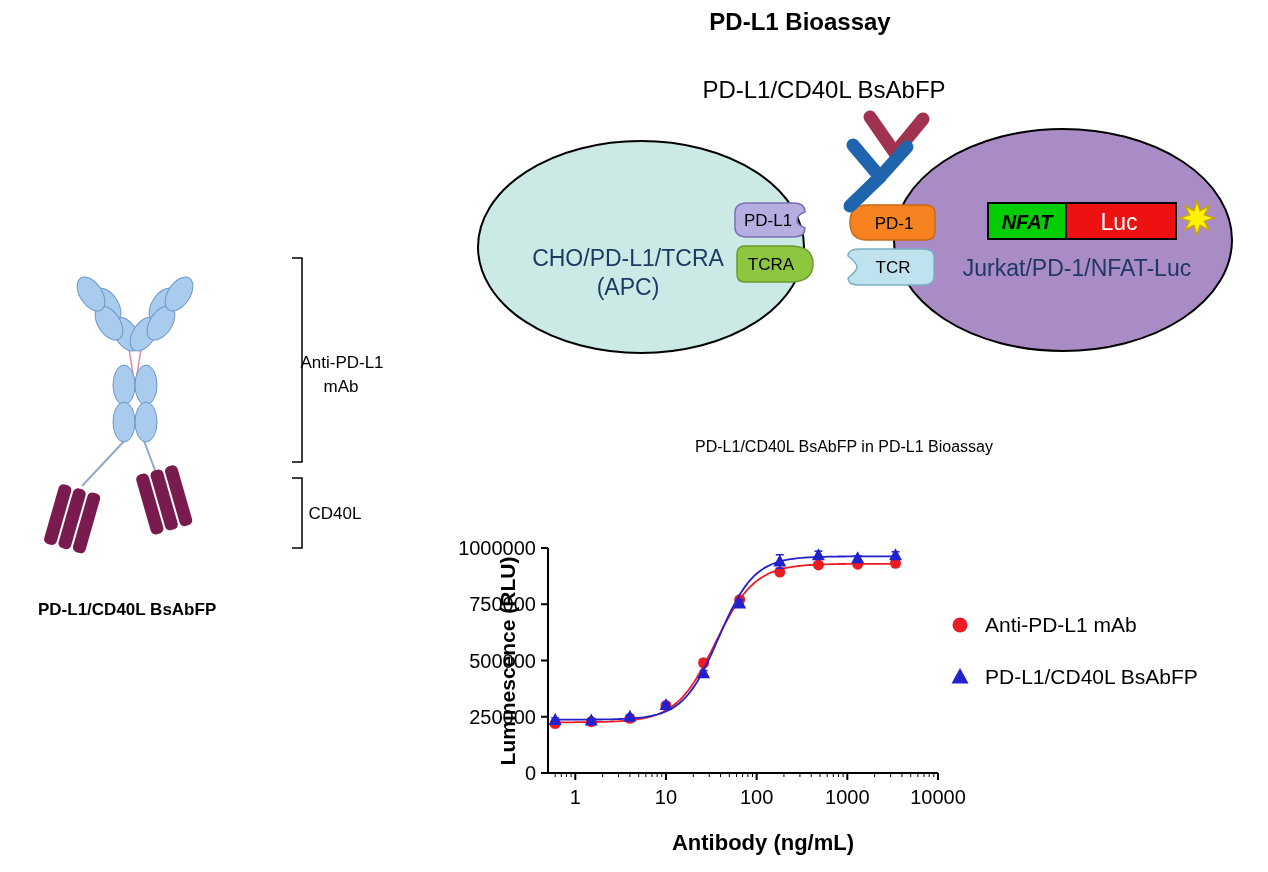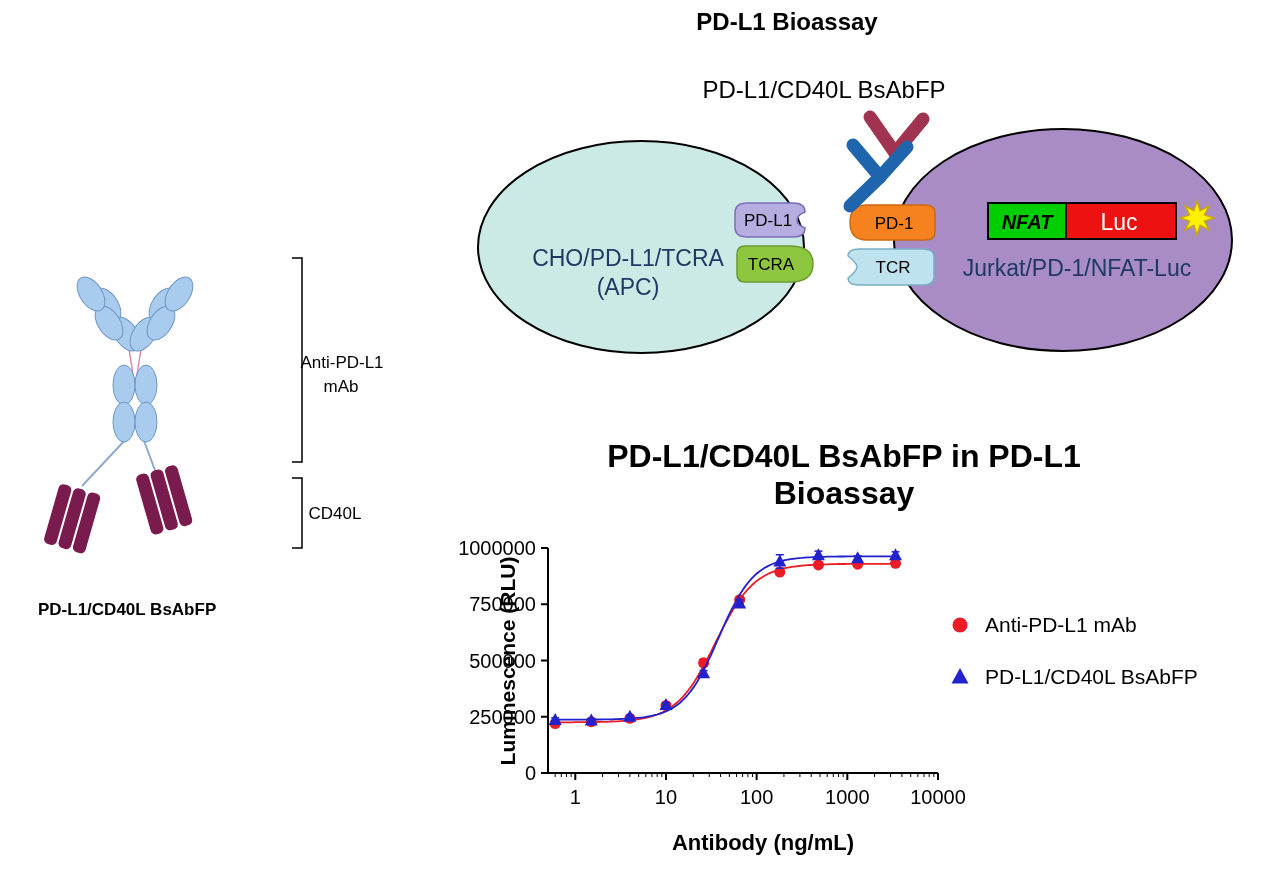--- a/index.html
+++ b/index.html
@@ -1,21 +1,21 @@
 <!DOCTYPE html>
 <html><head>
 <meta charset="utf-8">
 <style>
   html,body{margin:0;padding:0;background:#fff;}
   #canvas{position:relative;width:1268px;height:872px;background:#fff;
           font-family:"Liberation Sans",sans-serif;color:#000;overflow:hidden;}
   .abs{position:absolute;}
-  .title1{top:8px;left:587px;width:400px;text-align:center;font-size:24px;font-weight:bold;}
+  .title1{top:8px;left:600px;width:400px;text-align:center;font-size:24px;font-weight:bold;}
   .title2{top:76px;left:624px;width:400px;text-align:center;font-size:24px;}
-  .chart-title{top:438px;left:594px;width:500px;text-align:center;font-size:32px;font-weight:bold;}
+  .chart-title{top:438px;left:594px;width:500px;text-align:center;font-size:16px;font-weight:normal;}
   .mol-label{top:600px;left:38px;width:240px;font-size:17px;font-weight:bold;}
   svg{position:absolute;overflow:visible;}
   svg text{font-family:"Liberation Sans",sans-serif;}
 </style>
 </head>
 <body>
 
 <div id="canvas">
 
   <svg id="molecule-svg" viewBox="0 0 400 330" style="left:30px;top:250px;width:400px;height:330px">

